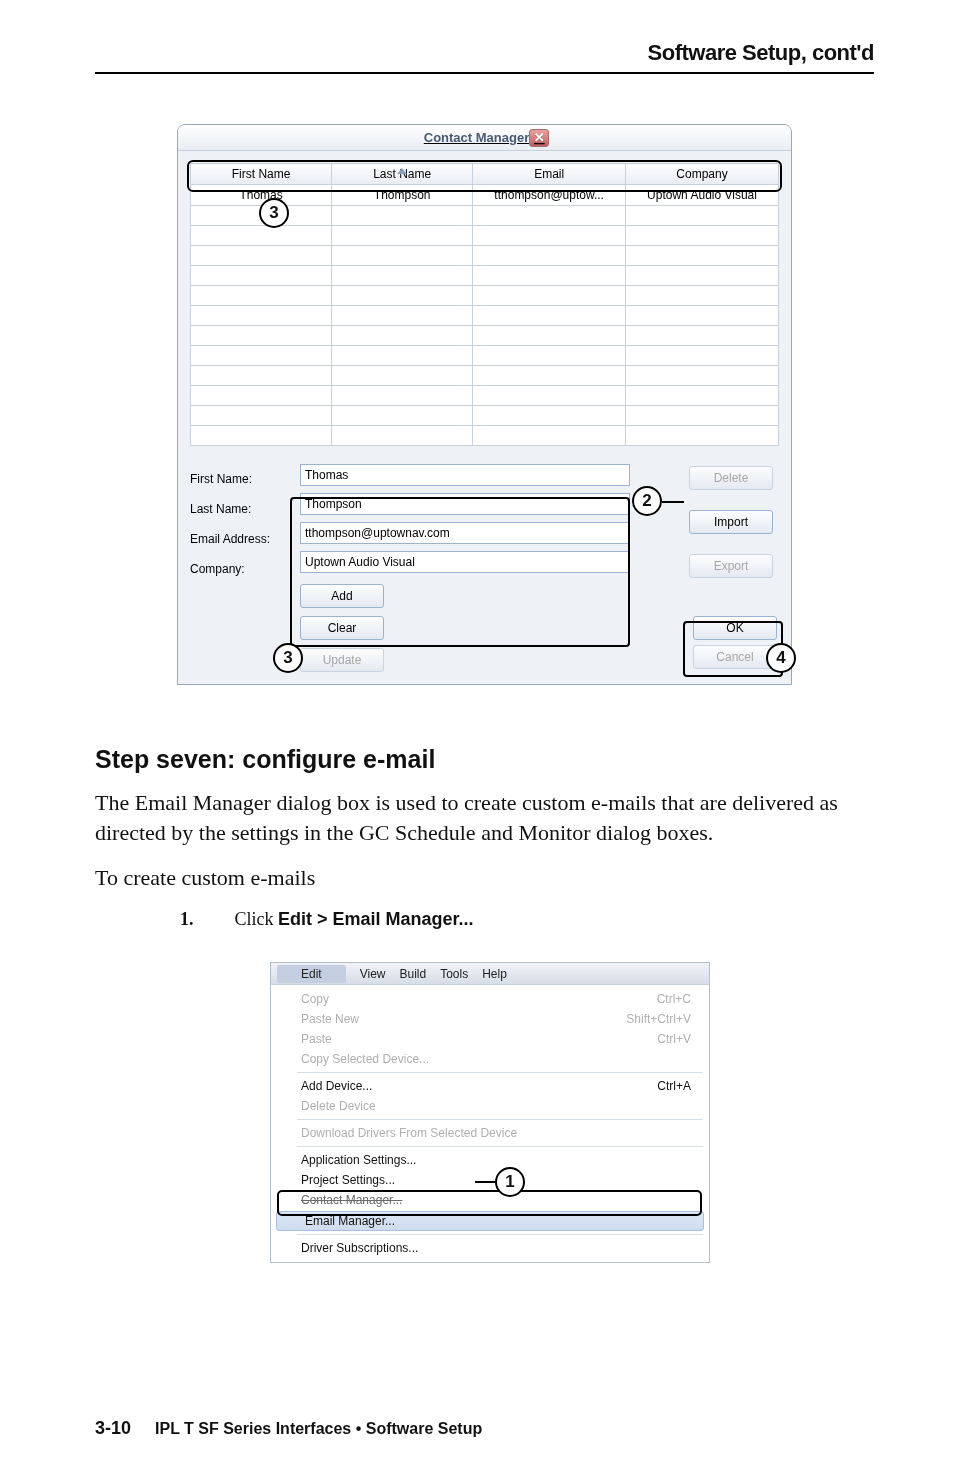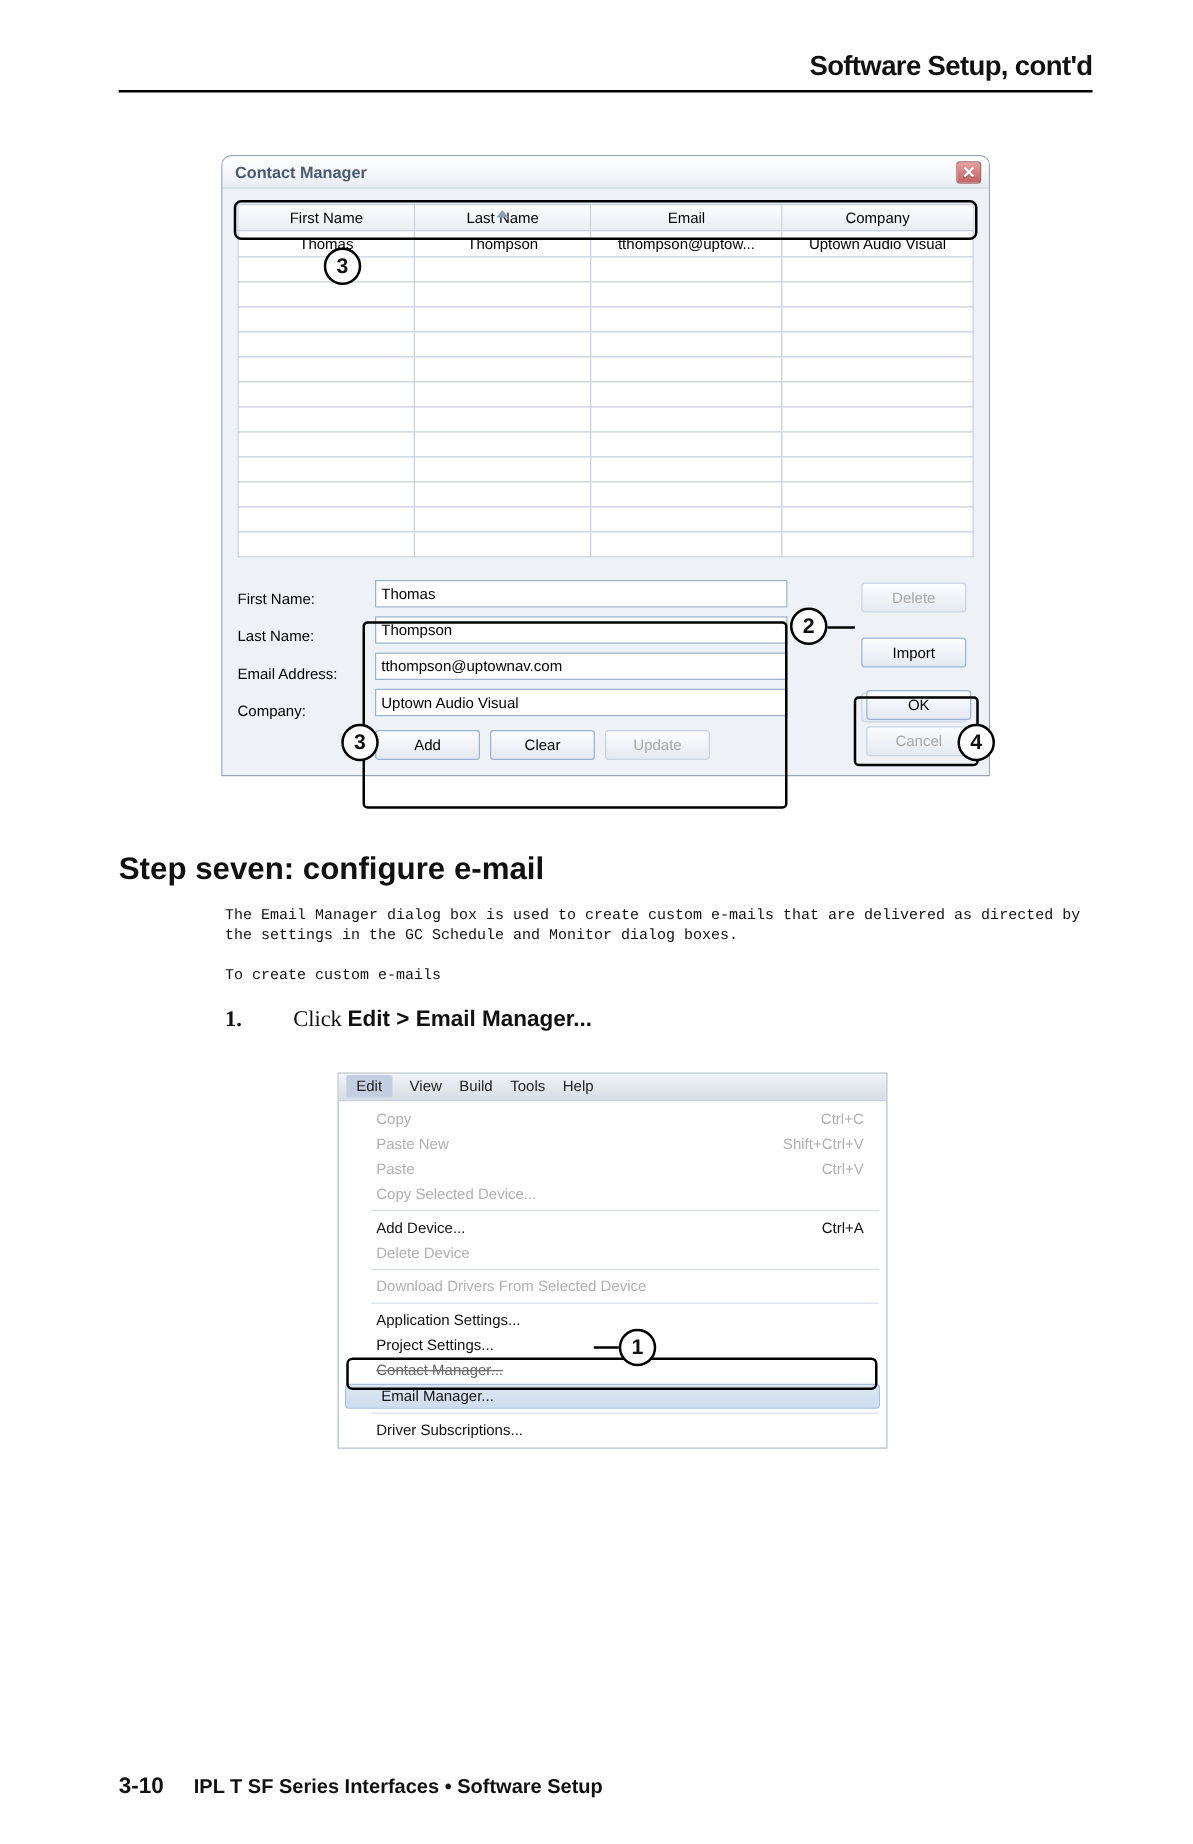--- a/index.html
+++ b/index.html
@@ -38,22 +38,23 @@
       border: 1px solid #9aa7b8;
       border-radius: 8px 8px 0 0;
       background: #eef2f7;
       overflow: hidden;
       position: relative;
     }
     .dialog-titlebar {
       height: 26px;
       background: linear-gradient(#fff, #e8edf3);
       border-bottom: 1px solid #c8d0dc;
-      display: flex; align-items: center; justify-content: space-between;
+      display: flex; align-items: center; justify-content: center;
       padding: 0 6px 0 10px;
+      text-decoration: underline;
     }
     .dialog-title {
       font-weight: bold; color: #4b5a73; font-size: 13px;
     }
     .close-x {
       width: 20px; height: 18px;
       background: linear-gradient(#e9a0a0, #c46060);
       border: 1px solid #a86e6e; border-radius: 3px;
       color: #fff; font-weight: bold; font-size: 13px;
       display: flex; align-items: center; justify-content: center;
@@ -111,21 +112,21 @@
     .btn, .btn-dis {
       display: block; width: 84px; height: 24px; margin-bottom: 20px;
       background: linear-gradient(#fdfdfe, #e4e9f1);
       border: 1px solid #9cb2d0; border-radius: 3px;
       font-size: 12px; font-family: Tahoma, Arial, sans-serif;
       text-align: center; line-height: 22px;
     }
     .btn-dis { color: #a7a7a7; border-color: #c9d3e0; }
 
     .bottom-btns {
-      display: flex; gap: 8px; margin-top: 4px; margin-left: 0px;
+      display: flex; gap: 8px; margin-top: 4px; margin-left: 0px; flex-direction: column;
     }
     .bottom-btns .btn, .bottom-btns .btn-dis { display: inline-block; margin-bottom: 0; }
 
     .okcancel { position: absolute; right: 14px; bottom: 10px; }
     .okcancel .btn, .okcancel .btn-dis { display: block; width: 84px; margin-bottom: 5px; }
 
     
     .callout {
       position: absolute;
       width: 30px; height: 30px;
@@ -156,25 +157,23 @@
     
     .lead { position: absolute; background: #000; z-index: 4; }
 
     
     .step-head {
       font-family: Arial, Helvetica, sans-serif;
       font-weight: 900; font-size: 25px;
       margin-bottom: 14px;
     }
     .body-text {
-      margin-left: 85px;
-      font-size: 12px;
+      font-size: 22px;
       line-height: 1.35;
       margin-bottom: 16px;
-      font-family: Liberation Mono, monospace;
     }
     .step1 {
       margin-left: 85px;
       font-size: 18px;
       margin-bottom: 32px;
     }
     .step1 b { font-family: Arial, Helvetica, sans-serif; font-weight: 900; }
     .step1 .num { display: inline-block; width: 50px; font-weight: bold; }
 
     
@@ -188,21 +187,21 @@
       border: 1px solid #b4bdc8;
       background: #fff;
     }
     .menu-bar {
       background: linear-gradient(#f0f3f7, #d7dde6);
       height: 22px; display: flex; align-items: center;
       padding-left: 6px; gap: 14px; color: #222;
       border-bottom: 1px solid #c7d0db;
     }
     .menu-bar span:first-child {
-      background: #c3cfe1; padding: 2px 8px; border-radius: 2px;
+      background: #c3cfe1; padding: 2px 24px; border-radius: 2px;
     }
     .menu-list { padding: 4px 2px; }
     .menu-item, .menu-item-dis, .menu-item-sel {
       display: flex; justify-content: space-between;
       padding: 3px 16px 3px 28px; height: 20px; align-items: center;
     }
     .menu-item-dis { color: #b0b0b0; }
     .menu-item-sel {
       background: linear-gradient(#dde7f3, #cfdcef);
       border: 1px solid #a9bfe0; border-radius: 3px; margin: 1px 3px;

